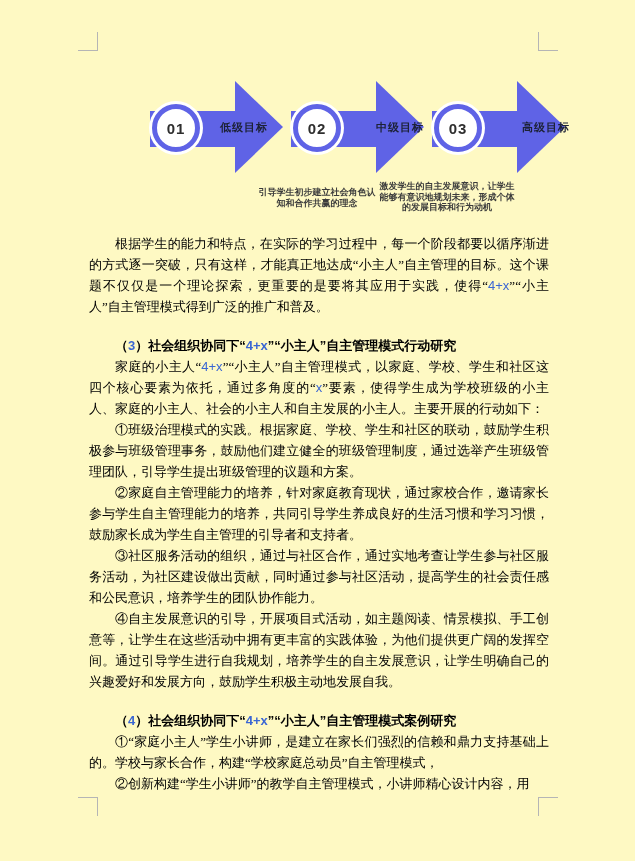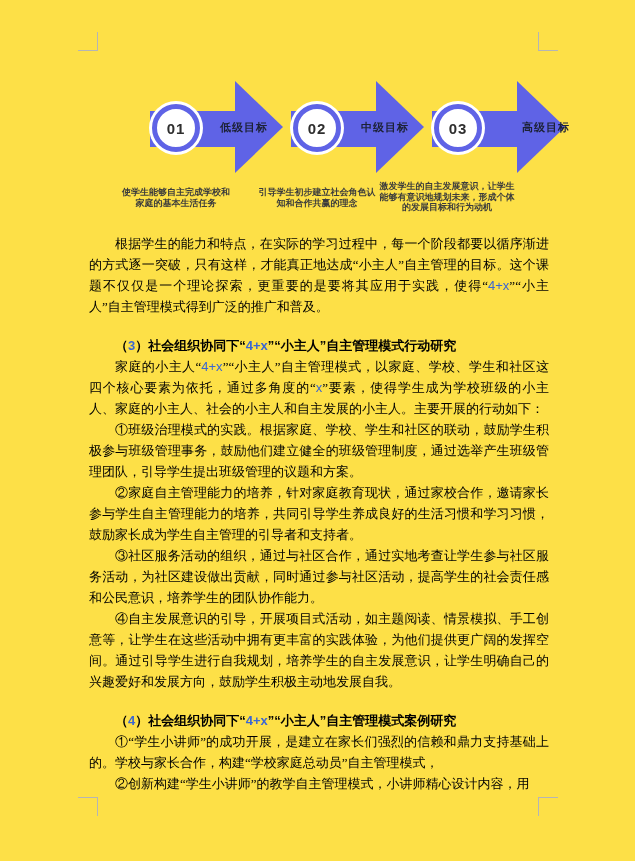--- a/index.html
+++ b/index.html
@@ -3,21 +3,21 @@
 <meta charset="utf-8">
 <style>
   html,body{margin:0;padding:0;}
   body{
     width:635px;height:861px;
     background:#ffffff;
     font-family:"Liberation Serif",serif;
     position:relative;
     overflow:hidden;
   }
-  .page{position:absolute;inset:0;background:#fde047;}
+  .page{position:absolute;inset:0;background:#fef9c3;}
 
   
   .crop{position:absolute;width:19px;height:18px;}
   .crop.tl{left:78px;top:32px;border-right:1px solid #b5b5b5;border-bottom:1px solid #b5b5b5;}
   .crop.tr{left:538px;top:32px;border-left:1px solid #b5b5b5;border-bottom:1px solid #b5b5b5;}
   .crop.bl{left:78px;top:797px;border-right:1px solid #b5b5b5;border-top:1px solid #b5b5b5;}
   .crop.br{left:538px;top:797px;border-left:1px solid #b5b5b5;border-top:1px solid #b5b5b5;}
 
   
   .diagram{position:absolute;left:0;top:0;width:635px;height:230px;}
@@ -76,28 +76,26 @@
   <div class="crop bl"></div>
   <div class="crop br"></div>
 
   <div class="diagram" id="diagram">
       <div class="step-piece arrow-body" style="left: 150px; background: rgb(95, 99, 230);"></div>
       <div class="step-piece arrow-head" style="left: 235px; border-left: 48px solid rgb(95, 99, 230);"></div>
       <div class="step-piece step-circle" style="left: 152px; border: 5px solid rgb(95, 99, 230);">
         <span class="step-number">01</span>
       </div>
       <div class="step-piece step-label" style="left: 204px;">低级目标</div>
-      <div class="step-piece step-desc" style="left: 91px; top: 187px;">使学生能够自主完成学校和
-家庭的基本生活任务</div>
       <div class="step-piece arrow-body" style="left: 291px; background: rgb(95, 99, 230);"></div>
       <div class="step-piece arrow-head" style="left: 376px; border-left: 48px solid rgb(95, 99, 230);"></div>
       <div class="step-piece step-circle" style="left: 293px; border: 5px solid rgb(95, 99, 230);">
         <span class="step-number">02</span>
       </div>
-      <div class="step-piece step-label" style="left: 345px;">中级目标</div>
+      <div class="step-piece step-label" style="left: 345px; padding-left: 15px;">中级目标</div>
       <div class="step-piece step-desc" style="left: 232px; top: 187px;">引导学生初步建立社会角色认
 知和合作共赢的理念</div>
       <div class="step-piece arrow-body" style="left: 432px; background: rgb(95, 99, 230);"></div>
       <div class="step-piece arrow-head" style="left: 517px; border-left: 48px solid rgb(95, 99, 230);"></div>
       <div class="step-piece step-circle" style="left: 434px; border: 5px solid rgb(95, 99, 230);">
         <span class="step-number">03</span>
       </div>
       <div class="step-piece step-label" style="left: 486px; padding-left: 20px;">高级目标</div>
       <div class="step-piece step-desc" style="left: 362px; top: 181px;">激发学生的自主发展意识，让学生
 能够有意识地规划未来，形成个体
@@ -106,17 +104,17 @@
 
   <div class="text-flow" id="text-flow">
       <p class="body"><span>根据学生的能力和特点，在实际的学习过程中，每一个阶段都要以循序渐进的方式逐一突破，只有这样，才能真正地达成“小主人”自主管理的目标。这个课题不仅仅是一个理论探索，更重要的是要将其应用于实践，使得“</span><span class="accent" style="color: rgb(58, 102, 211);">4+x</span><span>”“小主人”自主管理模式得到广泛的推广和普及。</span></p>
       <p class="heading"><span>（</span><span class="accent" style="color: rgb(58, 102, 211);">3</span><span>）社会组织协同下“</span><span class="accent" style="color: rgb(58, 102, 211);">4+x</span><span>”“小主人”自主管理模式行动研究</span></p>
       <p class="body"><span>家庭的小主人“</span><span class="accent" style="color: rgb(58, 102, 211);">4+x</span><span>”“小主人”自主管理模式，以家庭、学校、学生和社区这四个核心要素为依托，通过多角度的“</span><span class="accent" style="color: rgb(58, 102, 211);">x</span><span>”要素，使得学生成为学校班级的小主人、家庭的小主人、社会的小主人和自主发展的小主人。主要开展的行动如下：</span></p>
       <p class="body"><span>①班级治理模式的实践。根据家庭、学校、学生和社区的联动，鼓励学生积极参与班级管理事务，鼓励他们建立健全的班级管理制度，通过选举产生班级管理团队，引导学生提出班级管理的议题和方案。</span></p>
       <p class="body"><span>②家庭自主管理能力的培养，针对家庭教育现状，通过家校合作，邀请家长参与学生自主管理能力的培养，共同引导学生养成良好的生活习惯和学习习惯，鼓励家长成为学生自主管理的引导者和支持者。</span></p>
       <p class="body"><span>③社区服务活动的组织，通过与社区合作，通过实地考查让学生参与社区服务活动，为社区建设做出贡献，同时通过参与社区活动，提高学生的社会责任感和公民意识，培养学生的团队协作能力。</span></p>
       <p class="body"><span>④自主发展意识的引导，开展项目式活动，如主题阅读、情景模拟、手工创意等，让学生在这些活动中拥有更丰富的实践体验，为他们提供更广阔的发挥空间。通过引导学生进行自我规划，培养学生的自主发展意识，让学生明确自己的兴趣爱好和发展方向，鼓励学生积极主动地发展自我。</span></p>
       <p class="heading"><span>（</span><span class="accent" style="color: rgb(58, 102, 211);">4</span><span>）社会组织协同下“</span><span class="accent" style="color: rgb(58, 102, 211);">4+x</span><span>”“小主人”自主管理模式案例研究</span></p>
-      <p class="body"><span>①“学生小讲师”的成功开展，是建立在家长们强烈的信赖和鼎力支持基础上的。学校与家长合作，构建“学校家庭总动员”自主管理模式，</span></p>
+      <p class="body"><span>①“家庭小主人”学生小讲师，是建立在家长们强烈的信赖和鼎力支持基础上的。学校与家长合作，构建“学校家庭总动员”自主管理模式，</span></p>
       <p class="body"><span>②创新构建“学生小讲师”的教学自主管理模式，小讲师精心设计内容，用</span></p>
     </div>
 
 </div>
 
 </body></html>

